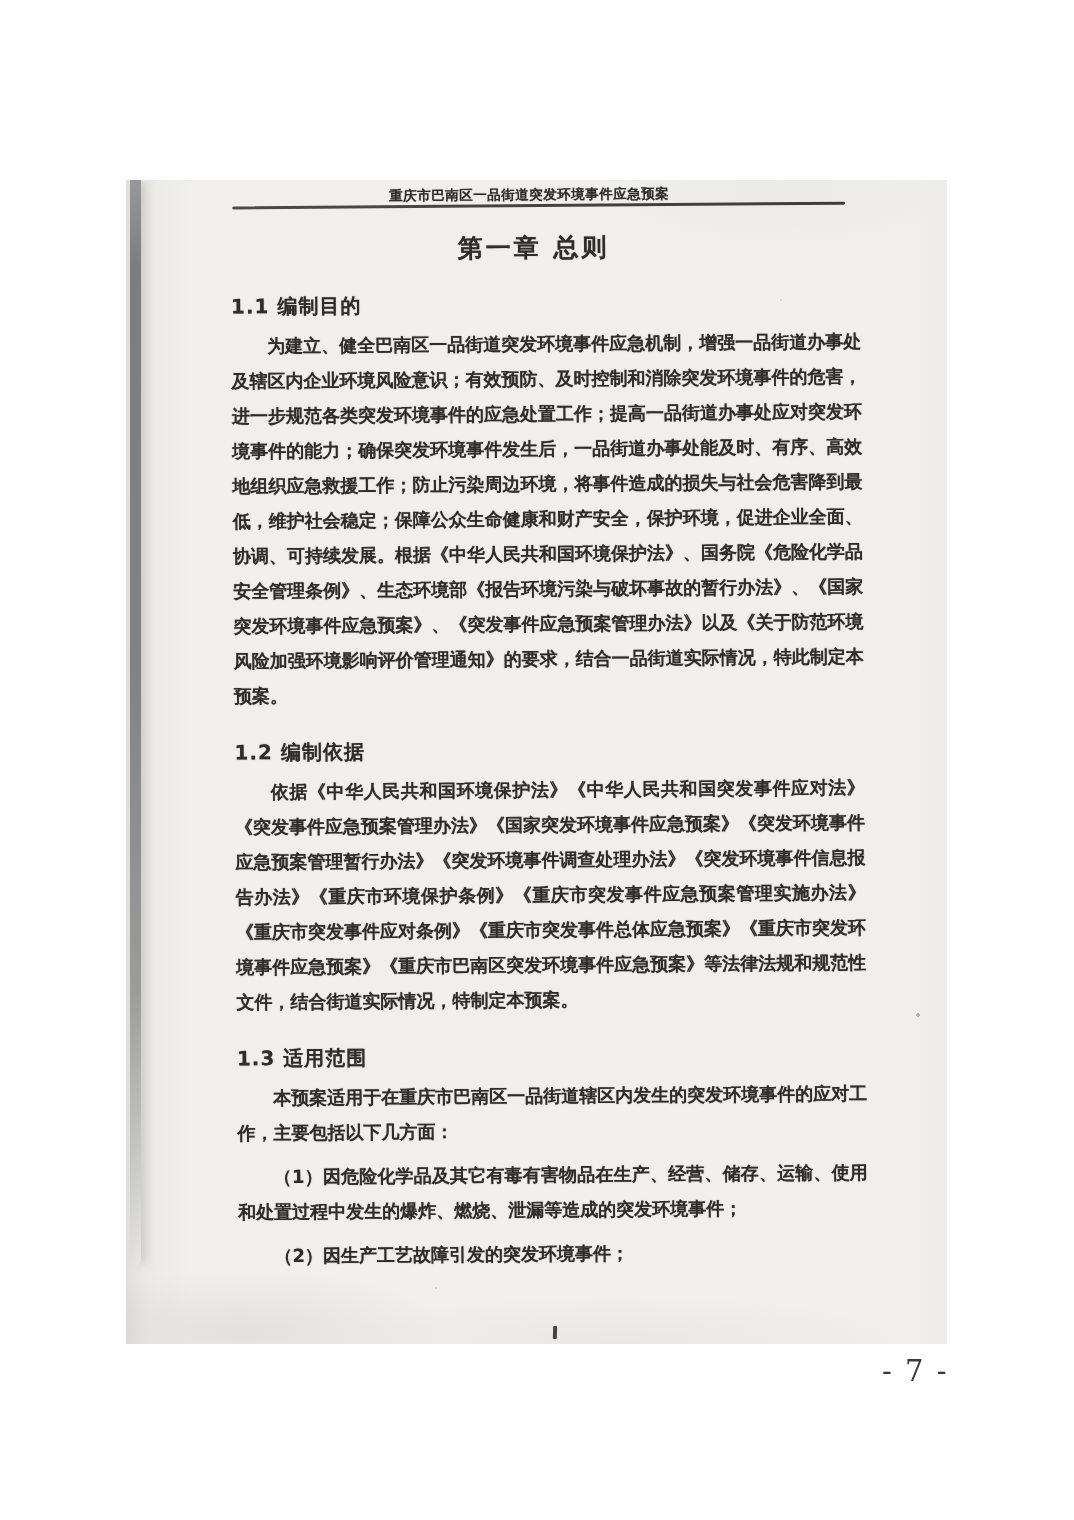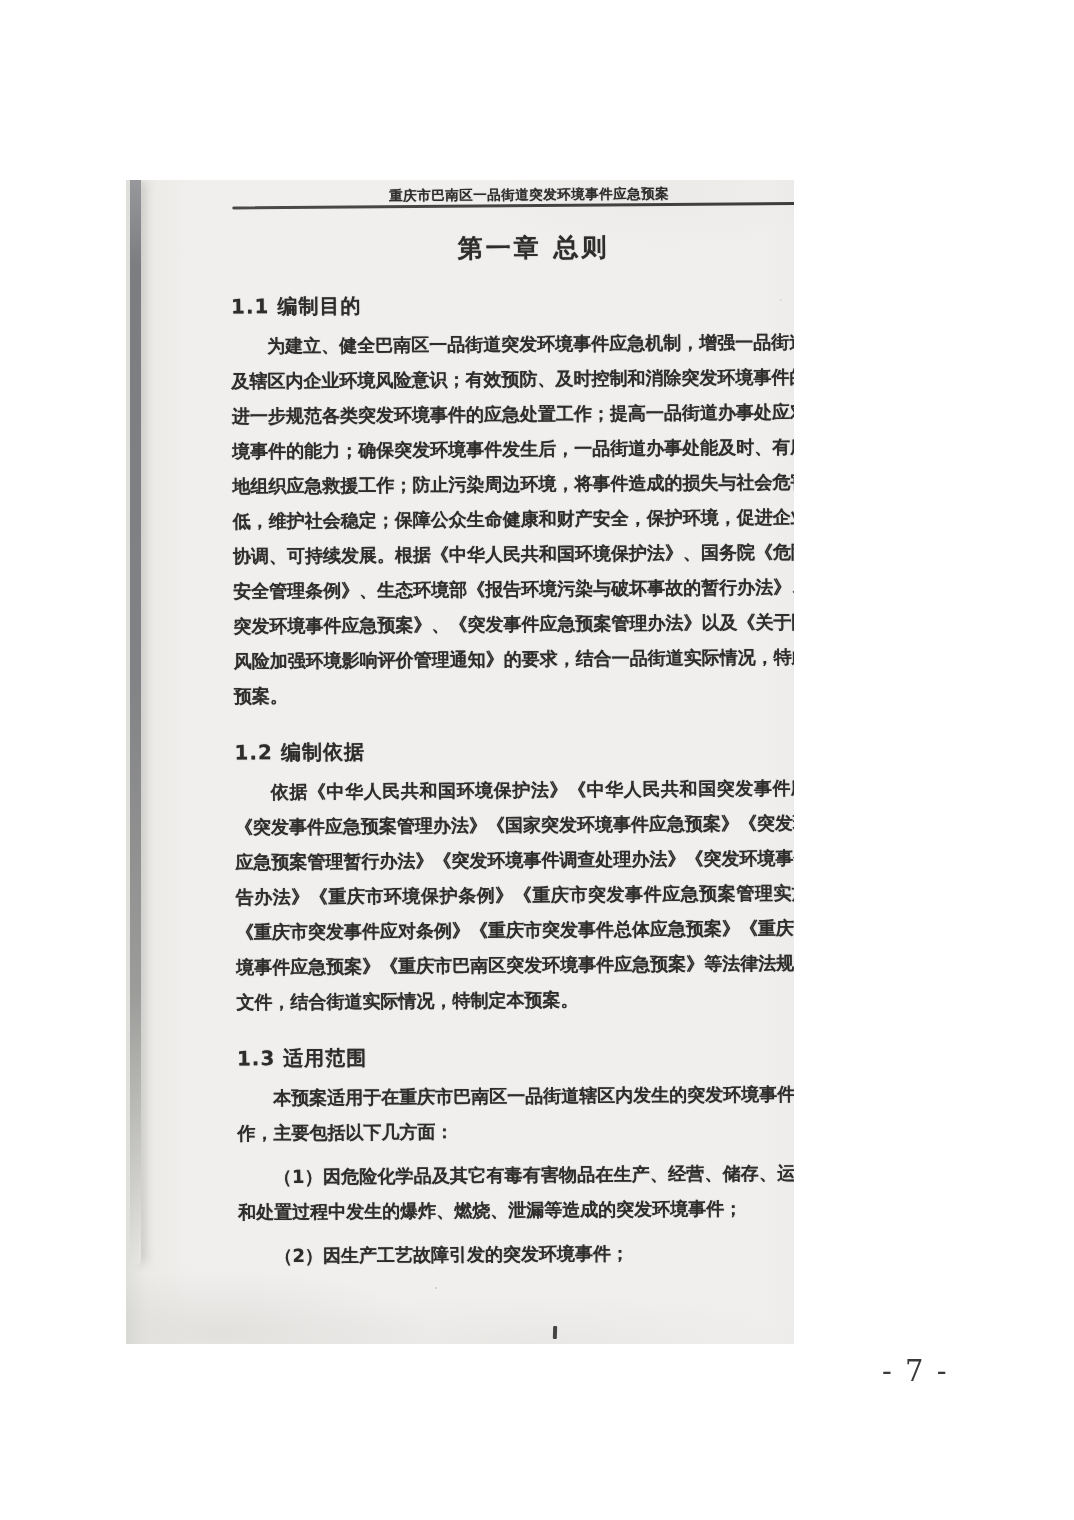--- a/index.html
+++ b/index.html
@@ -12,21 +12,21 @@
   *{box-sizing:border-box;}
   html,body{margin:0;padding:0;}
   body{
     width:1074px;height:1520px;position:relative;
     background:#ffffff;
     font-family:"DejaVu Sans","Liberation Sans",sans-serif;
     overflow:hidden;
   }
   
   .scan{
-    position:absolute;left:126px;top:180px;width:668px;height:1164px;
+    position:absolute;left:126px;top:180px;width:821px;height:1164px;
     background:
       linear-gradient(to right,#dededb 0px,#ebeae7 20px,var(--paper) 64px,var(--paper) 96%,#edecea 100%);
     overflow:hidden;
   }
   .scan::before{ 
     content:"";position:absolute;inset:0;pointer-events:none;
     background:
       radial-gradient(3px 4px at 792px 835px,#b7b6b3 60%,rgba(0,0,0,0) 61%),
       radial-gradient(2px 2px at 310px 1108px,#d2d1ce 60%,rgba(0,0,0,0) 61%),
       radial-gradient(2px 2px at 655px 120px,#dcdbd8 60%,rgba(0,0,0,0) 61%),

